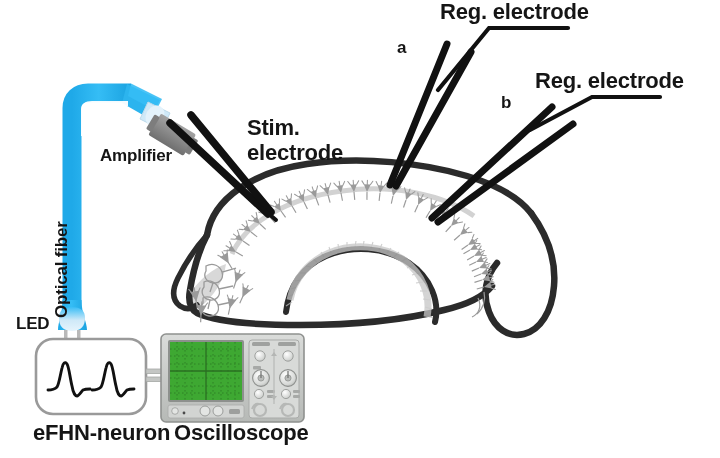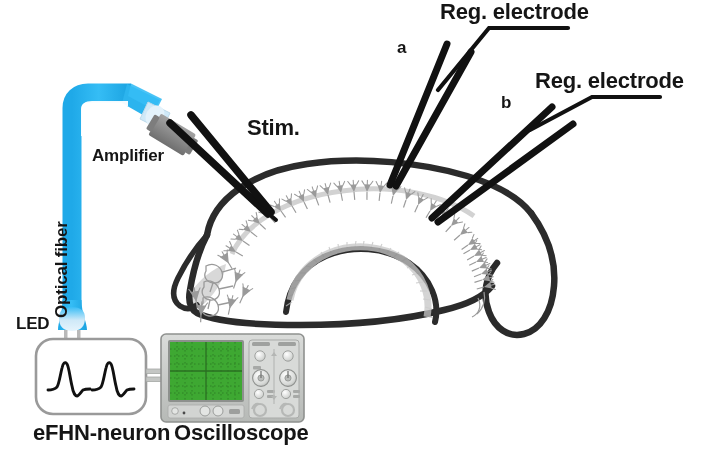--- a/index.html
+++ b/index.html
@@ -343,24 +343,25 @@
         <path d="M274,349 L274,404" stroke="#bcbebc" stroke-width="1.4"></path>
         <path d="M274,352 L271,356 L277,356 Z" fill="#b4b6b4"></path>
         <path d="M274,400 L271,396 L277,396 Z" fill="#b4b6b4"></path>
       </g>
     </g>
   </svg>
 
 
   <div class="lbl lbl-md rot90" style="left:52px; top:318px;">Optical fiber</div>
 
-  <div class="lbl lbl-md" style="left:92px; top:146px;">Amplifier</div>
+  <div class="lbl lbl-md" style="left:100px; top:146px;">Amplifier</div>
 
   <div class="lbl lbl-lg two-line" style="left:207px; top:115px;margin-left:40px;">
     <div>Stim.</div>
+    <div>electrode</div>
   </div>
 
   <div class="lbl lbl-lg" style="left:440px; top:0px;">Reg. electrode</div>
 
   <div class="lbl lbl-italic-marker" style="left:397px; top:38px; position:absolute; font-family:'Liberation Sans',sans-serif;">a</div>
 
   <div class="lbl lbl-lg" style="left:535px; top:69px;">Reg. electrode</div>
 
   <div class="lbl lbl-italic-marker" style="left:501px; top:93px; position:absolute; font-family:'Liberation Sans',sans-serif;">b</div>
 

